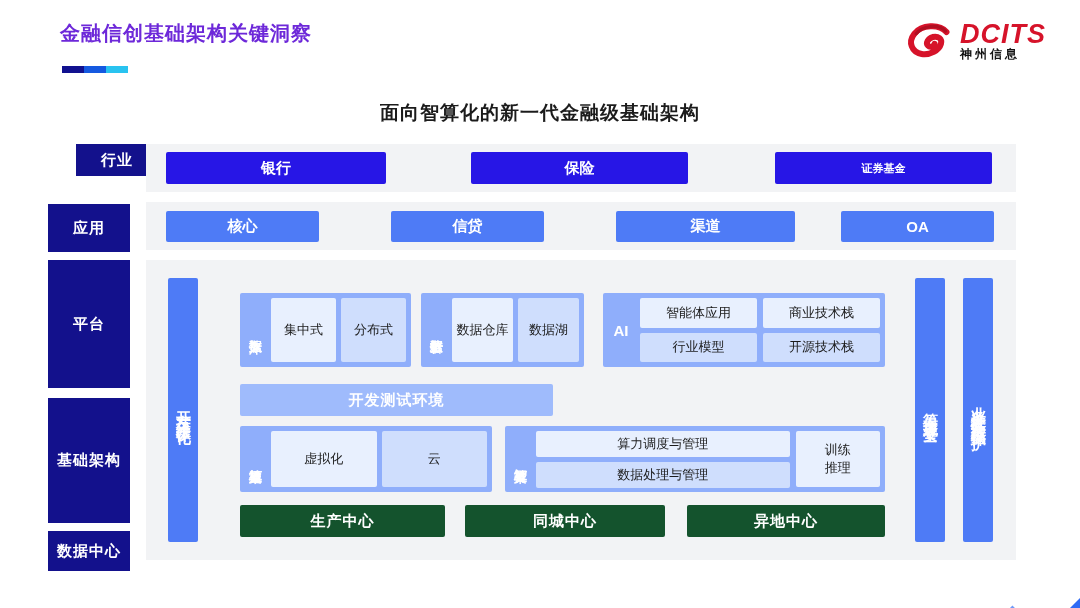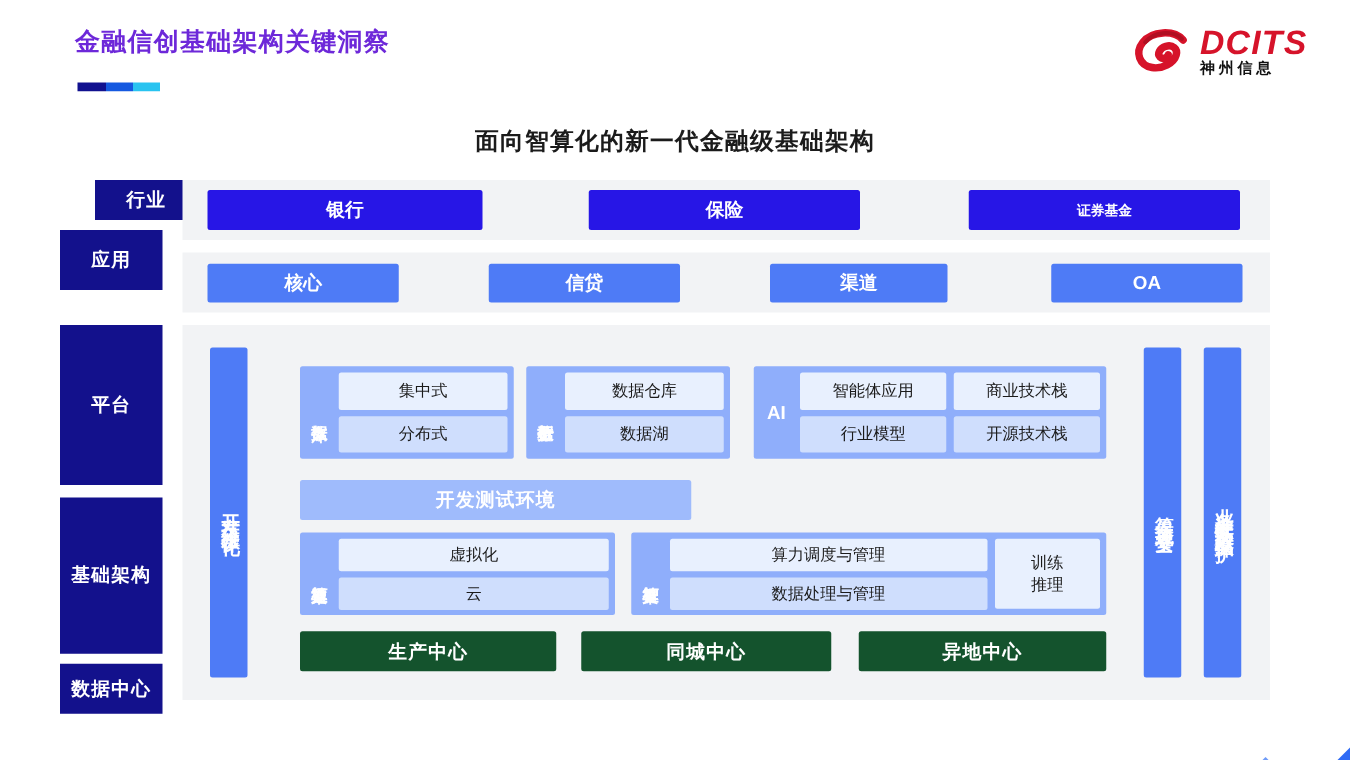--- a/index.html
+++ b/index.html
@@ -107,21 +107,21 @@
     color: #ffffff; font-weight: bold; font-size: 13px;
     display: flex; align-items: center; justify-content: center;
     letter-spacing: 0px;
     width: 20px;
   }
   .group-tag.h {
     writing-mode: horizontal-tb; text-orientation: mixed;
     width: 26px; font-size: 15px;
   }
   .group-items {
-    flex: 1 1 auto; display: flex; flex-direction: column; gap: 5px;
+    flex: 1 1 auto; display: flex; gap: 5px;
   }
   .group-items.row2 { flex-direction: row; gap: 6px; }
   .group-col { display: flex; flex-direction: column; gap: 5px; flex: 1; }
   .cell {
     flex: 1;
     display: flex; align-items: center; justify-content: center;
     font-size: 13px; color: #1b1b1b;
     border-radius: 2px;
     padding: 4px 2px;
     white-space: nowrap;
@@ -170,25 +170,25 @@
   </div>
 
   <div class="subtitle">面向智算化的新一代金融级基础架构</div>
 
   <div class="rail-label" style="left:48px; top:144px; width:82px; height:32px;margin-left:28px;">行业</div>
   <div class="band-panel" style="left:146px; top:144px; width:870px; height:48px;"></div>
   <div class="chip tone-deep" style="position:absolute; left:166px; top:152px; width:220px; height:32px; font-size:15px;">银行</div>
   <div class="chip tone-deep" style="position:absolute; left:471px; top:152px; width:217px; height:32px; font-size:15px;">保险</div>
   <div class="chip tone-deep" style="position:absolute; left:775px; top:152px; width:217px; height:32px; font-size:11px;">证券基金</div>
 
-  <div class="rail-label" style="left:48px; top:184px; width:82px; height:48px;">应用</div>
+  <div class="rail-label" style="left:48px; top:204px; width:82px; height:48px;">应用</div>
   <div class="band-panel" style="left:146px; top:202px; width:870px; height:48px;"></div>
   <div class="chip tone-mid" style="position:absolute; left:166px; top:211px; width:153px; height:31px; font-size:15px;">核心</div>
   <div class="chip tone-mid" style="position:absolute; left:391px; top:211px; width:153px; height:31px; font-size:15px;">信贷</div>
-  <div class="chip tone-mid" style="position:absolute; left:616px; top:211px; width:142px; height:31px; font-size:15px;">渠道</div>
+  <div class="chip tone-mid" style="position:absolute; left:616px; top:211px; width:179px; height:31px; font-size:15px;">渠道</div>
   <div class="chip tone-mid" style="position:absolute; left:841px; top:211px; width:153px; height:31px; font-size:15px;">OA</div>
 
   <div class="band-panel" style="left:146px; top:260px; width:870px; height:300px;"></div>
 
   <div class="rail-label" style="left:48px; top:260px; width:82px; height:128px;">平台</div>
   <div class="rail-label" style="left:48px; top:398px; width:82px; height:125px;">基础架构</div>
   <div class="rail-label" style="left:48px; top:531px; width:82px; height:40px;">数据中心</div>
 
   <div class="side-bar tone-mid" style="left:168px; top:278px; width:30px; height:264px;">
     <span>开发运维一体化</span>

